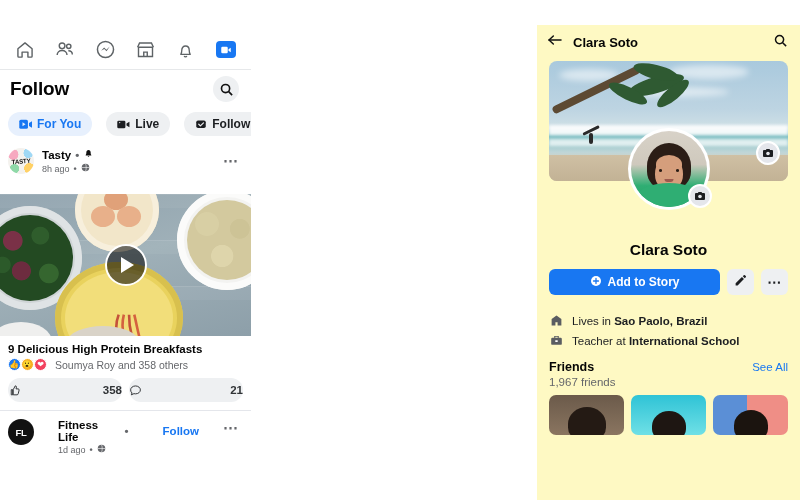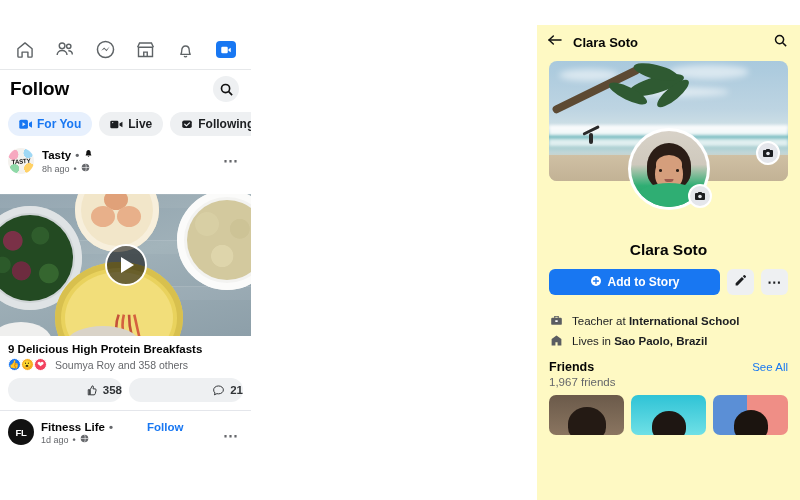--- a/index.html
+++ b/index.html
@@ -26,21 +26,21 @@
   .topnav .nav-ic { width: 34px; height: 28px; display:flex; align-items:center; justify-content:center; }
   .topnav svg { display:block; }
 
   .videos-head {
     height: 38px; display:flex; align-items:center; justify-content: space-between;
     padding: 0 12px 0 10px;
   }
   .videos-title { font-size: 19px; font-weight: 700; color:#050505; letter-spacing:-0.2px;}
   .srch-circle { width:26px;height:26px;border-radius:50%;background:#eef0f2;display:flex;align-items:center;justify-content:center;}
 
-  .pills { display:flex; gap:7px; padding: 4px 0 6px 8px; align-items:center;}
+  .pills { display:flex; gap:14px; padding: 4px 0 6px 8px; align-items:center;}
   .pill {
     display:flex; align-items:center; gap:5px;
     height:24px; padding: 0 11px; border-radius:13px;
     background:#eef0f2; font-size:12px; font-weight:700; color:#1c1e21;
     white-space:nowrap;
   }
   .pill.active { background:#e7f0fd; color:#1877f2; }
   .pill .pic { display:flex; align-items:center; }
 
   .post-head { display:flex; align-items:center; padding: 6px 8px 20px 8px; gap:8px; }
@@ -109,26 +109,26 @@
   .reactrow { display:flex; align-items:center; gap:4px; padding:0 8px 5px 8px; }
   .rx { width:13px;height:13px;border-radius:50%; display:inline-flex; align-items:center; justify-content:center; font-size:8px; color:#fff; border:1.2px solid #fff;}
   .rx.like{ background:#1877f2; margin-right:-4px;}
   .rx.wow{ background:#f7b125; margin-right:-4px;}
   .rx.love{ background:#f3425f; }
   .rxtxt { font-size:10.5px; color:#65676b; margin-left:4px;}
 
   .actionrow { display:flex; gap:7px; padding: 2px 8px 6px 8px; }
   .act {
     flex:1; height:24px; border-radius:13px; background:#eef0f2;
-    display:flex;align-items:center;justify-content:flex-end;gap:5px;
+    display:flex;align-items:center;justify-content:space-between;gap:5px;
     font-size:11.5px; font-weight:600; color:#303336;
   }
   .divider { height:1px; background:#e4e6eb; margin-top:2px;}
 
-  .post-head2 { display:flex; align-items:flex-end; padding: 8px 8px 4px 8px; gap:7px; }
+  .post-head2 { display:flex; align-items:flex-start; padding: 8px 8px 4px 8px; gap:24px; }
   .avatar-fl {
     width:26px;height:26px;border-radius:50%;flex:none;background:#111;
     display:flex;align-items:center;justify-content:center;
     color:#fff;font-size:9.5px;font-weight:800;letter-spacing:-0.3px;
   }
   .follow { color:#1877f2; font-weight:700; font-size:11.5px;margin-left:30px;}
 
   
   .center-copy {
     position:absolute; left:262px; top:112px; width:284px;
@@ -485,34 +485,34 @@
         </span>
       </div>
       <div class="sq-btn">
         <span class="dots">⋯</span>
       </div>
     </div>
 
     <div class="bio-row">
       <span class="bio-ic">
         <svg width="13" height="13" viewBox="0 0 24 24" fill="#5a5d61">
+            <path d="M12 2.6 3 9.2V21h7v-5.6h4V21h7V9.2z"></path>
+          </svg>
+      </span>
+      <span><span>Lives in </span><b>Sao Paolo, Brazil</b></span>
+    </div>
+    <div class="bio-row">
+      <span class="bio-ic">
+        <svg width="13" height="13" viewBox="0 0 24 24" fill="#5a5d61">
             <path d="M9 3.5h6a1.6 1.6 0 0 1 1.6 1.6V7h-9.2V5.1A1.6 1.6 0 0 1 9 3.5zm.9 1.4v1.9h4.2V4.9z"></path>
             <rect x="2.2" y="7" width="19.6" height="13" rx="2.2"></rect>
             <rect x="9.6" y="11.6" width="4.8" height="3" rx="1" fill="#fff"></rect>
           </svg>
       </span>
       <span><span>Teacher at </span><b>International School</b></span>
-    </div>
-    <div class="bio-row">
-      <span class="bio-ic">
-        <svg width="13" height="13" viewBox="0 0 24 24" fill="#5a5d61">
-            <path d="M12 2.6 3 9.2V21h7v-5.6h4V21h7V9.2z"></path>
-          </svg>
-      </span>
-      <span><span>Lives in </span><b>Sao Paolo, Brazil</b></span>
     </div>
 
     <div class="friends-head">
       <span class="friends-t">Friends</span>
       <span class="see-all">See All</span>
     </div>
     <div class="friends-count">1,967 friends</div>
 
     <div class="fgrid">
       <div class="fcell fc1"></div>

